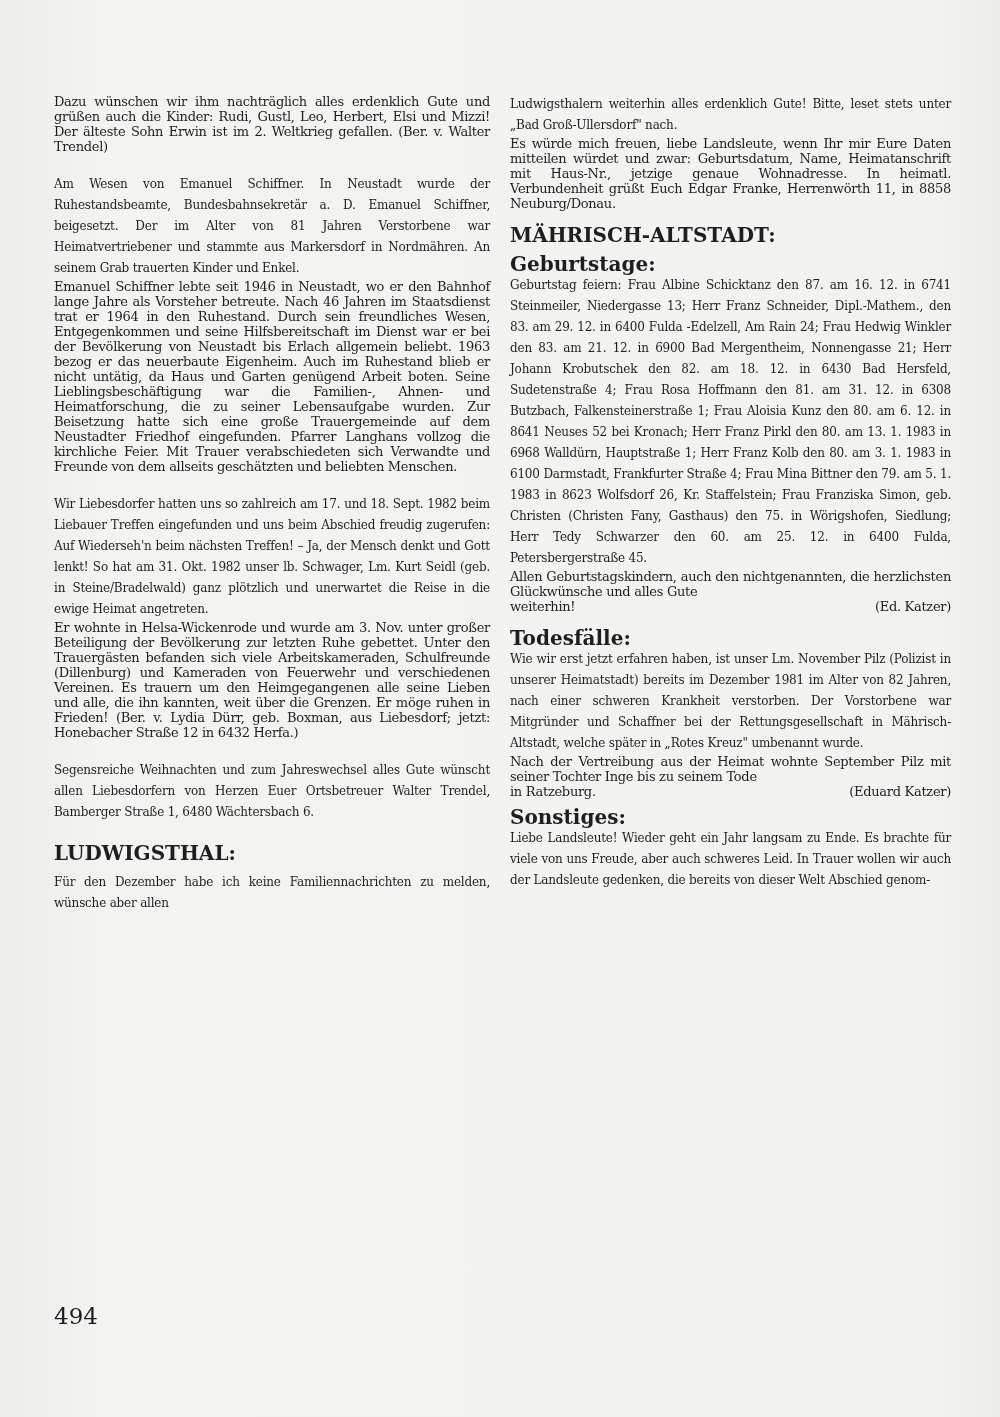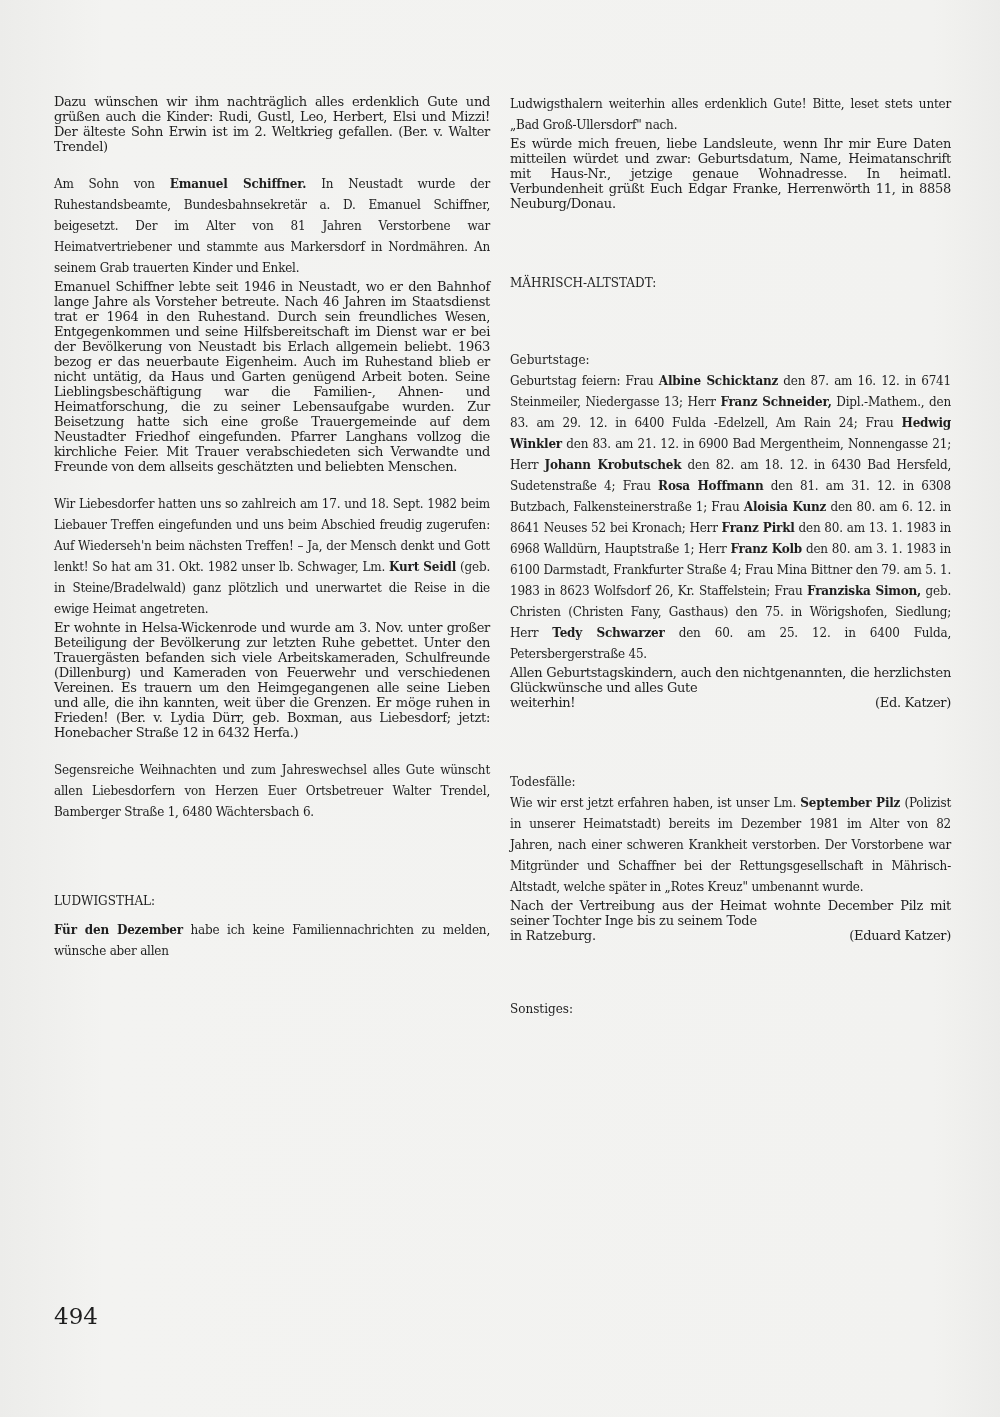--- a/index.html
+++ b/index.html
@@ -15,37 +15,37 @@
     position: absolute; left: 0; top: 0; width: 1000px; height: 1417px;
     background: linear-gradient(90deg, #ececea 0%, #f3f3f1 10%, #f2f2f0 90%, #e8e8e6 100%);
     padding-left: 37px;
   }
   .col { position: absolute; top: 94px; }
   .col-left { left: 54px; width: 436px; }
   .col-right { left: 510px; width: 441px; }
   p { margin: 0; text-align: justify; }
   .small { font-size: 13px; line-height: 15px; letter-spacing: -0.3px; }
   .large { font-size: 12px; line-height: 21px; letter-spacing: -0.2px; }
-  .heading { font-weight: normal; font-size: 12px; line-height: 21px; margin-top: 48px; }
-  b { font-weight: bold; }
+  .heading { font-weight: bold; font-size: 20px; line-height: 21px; }
+  b { font-weight: normal; }
   .gap-s { height: 8px; }
   .gap-m { height: 14px; }
   .gap-l { height: 20px; }
   .sig { display: flex; justify-content: space-between; }
   .page-number { position: absolute; left: 54px; top: 1303px; font-size: 23px; }
 </style>
 </head>
 <body>
 
 <div class="page">
 
   <div class="col col-left">
     <p class="small">Dazu wünschen wir ihm nachträglich alles erdenklich Gute und grüßen auch die Kinder: Rudi, Gustl, Leo, Herbert, Elsi und Mizzi! Der älteste Sohn Erwin ist im 2. Weltkrieg gefallen. (Ber. v. Walter Trendel)</p>
     <div class="gap-l"></div>
-    <p class="large"><span>Am Sohn von </span><b>Emanuel Schiffner.</b><span> In Neustadt wurde der Ruhestandsbeamte, Bundesbahnsekretär a. D. Emanuel Schiffner, beigesetzt. Der im Alter von 81 Jahren Verstorbene war Heimatvertriebener und stammte aus Markersdorf in Nordmähren. An seinem Grab trauerten Kinder und Enkel.</span></p>
+    <p class="large"><span>Am Wesen von </span><b>Emanuel Schiffner.</b><span> In Neustadt wurde der Ruhestandsbeamte, Bundesbahnsekretär a. D. Emanuel Schiffner, beigesetzt. Der im Alter von 81 Jahren Verstorbene war Heimatvertriebener und stammte aus Markersdorf in Nordmähren. An seinem Grab trauerten Kinder und Enkel.</span></p>
     <p class="small">Emanuel Schiffner lebte seit 1946 in Neustadt, wo er den Bahnhof lange Jahre als Vorsteher betreute. Nach 46 Jahren im Staatsdienst trat er 1964 in den Ruhestand. Durch sein freundliches Wesen, Entgegenkommen und seine Hilfsbereitschaft im Dienst war er bei der Bevölkerung von Neustadt bis Erlach allgemein beliebt. 1963 bezog er das neuerbaute Eigenheim. Auch im Ruhestand blieb er nicht untätig, da Haus und Garten genügend Arbeit boten. Seine Lieblingsbeschäftigung war die Familien-, Ahnen- und Heimatforschung, die zu seiner Lebensaufgabe wurden. Zur Beisetzung hatte sich eine große Trauergemeinde auf dem Neustadter Friedhof eingefunden. Pfarrer Langhans vollzog die kirchliche Feier. Mit Trauer verabschiedeten sich Verwandte und Freunde von dem allseits geschätzten und beliebten Menschen.</p>
     <div class="gap-l"></div>
     <p class="large"><span>Wir Liebesdorfer hatten uns so zahlreich am 17. und 18. Sept. 1982 beim Liebauer Treffen eingefunden und uns beim Abschied freudig zugerufen: Auf Wiederseh'n beim nächsten Treffen! – Ja, der Mensch denkt und Gott lenkt! So hat am 31. Okt. 1982 unser lb. Schwager, Lm. </span><b>Kurt Seidl</b><span> (geb. in Steine/Bradelwald) ganz plötzlich und unerwartet die Reise in die ewige Heimat angetreten.</span></p>
     <p class="small">Er wohnte in Helsa-Wickenrode und wurde am 3. Nov. unter großer Beteiligung der Bevölkerung zur letzten Ruhe gebettet. Unter den Trauergästen befanden sich viele Arbeitskameraden, Schulfreunde (Dillenburg) und Kameraden von Feuerwehr und verschiedenen Vereinen. Es trauern um den Heimgegangenen alle seine Lieben und alle, die ihn kannten, weit über die Grenzen. Er möge ruhen in Frieden! (Ber. v. Lydia Dürr, geb. Boxman, aus Liebesdorf; jetzt: Honebacher Straße 12 in 6432 Herfa.)</p>
     <div class="gap-l"></div>
     <p class="large">Segensreiche Weihnachten und zum Jahreswechsel alles Gute wünscht allen Liebesdorfern von Herzen Euer Ortsbetreuer Walter Trendel, Bamberger Straße 1, 6480 Wächtersbach 6.</p>
     <div class="gap-l"></div>
     <div class="heading">LUDWIGSTHAL:</div>
     <div class="gap-s"></div>
     <p class="large"><b>Für den Dezember</b><span> habe ich keine Familiennachrichten zu melden, wünsche aber allen</span></p>
@@ -59,24 +59,25 @@
     <div class="gap-s"></div>
     <div class="heading">Geburtstage:</div>
     <p class="large" id="birthdays-list"><span>Geburtstag feiern: Frau </span><b>Albine Schicktanz</b><span> den 87. am 16. 12. in 6741 Steinmeiler, Niedergasse 13; Herr </span><b>Franz Schneider,</b><span> Dipl.-Mathem., den 83. am 29. 12. in 6400 Fulda -Edelzell, Am Rain 24; Frau </span><b>Hedwig Winkler</b><span> den 83. am 21. 12. in 6900 Bad Mergentheim, Nonnengasse 21; Herr </span><b>Johann Krobutschek</b><span> den 82. am 18. 12. in 6430 Bad Hersfeld, Sudetenstraße 4; Frau </span><b>Rosa Hoffmann</b><span> den 81. am 31. 12. in 6308 Butzbach, Falkensteinerstraße 1; Frau </span><b>Aloisia Kunz</b><span> den 80. am 6. 12. in 8641 Neuses 52 bei Kronach; Herr </span><b>Franz Pirkl</b><span> den 80. am 13. 1. 1983 in 6968 Walldürn, Hauptstraße 1; Herr </span><b>Franz Kolb</b><span> den 80. am 3. 1. 1983 in 6100 Darmstadt, Frankfurter Straße 4; Frau Mina Bittner den 79. am 5. 1. 1983 in 8623 Wolfsdorf 26, Kr. Staffelstein; Frau </span><b>Franziska Simon,</b><span> geb. Christen (Christen Fany, Gasthaus) den 75. in Wörigshofen, Siedlung; Herr </span><b>Tedy Schwarzer</b><span> den 60. am 25. 12. in 6400 Fulda, Petersbergerstraße 45.</span></p>
     <p class="small">Allen Geburtstagskindern, auch den nichtgenannten, die herzlichsten Glückwünsche und alles Gute</p>
     <div class="small sig">
       <span>weiterhin!</span>
       <span>(Ed. Katzer)</span>
     </div>
     <div class="gap-m"></div>
     <div class="heading">Todesfälle:</div>
-    <p class="large"><span>Wie wir erst jetzt erfahren haben, ist unser Lm. </span><b>September Pilz</b><span> (Polizist in unserer Heimatstadt) bereits im Dezember 1981 im Alter von 82 Jahren, nach einer schweren Krankheit verstorben. Der Vorstorbene war Mitgründer und Schaffner bei der Rettungsgesellschaft in Mährisch-Altstadt, welche später in „Rotes Kreuz" umbenannt wurde.</span></p>
-    <p class="small">Nach der Vertreibung aus der Heimat wohnte December Pilz mit seiner Tochter Inge bis zu seinem Tode</p>
+    <p class="large"><span>Wie wir erst jetzt erfahren haben, ist unser Lm. </span><b>November Pilz</b><span> (Polizist in unserer Heimatstadt) bereits im Dezember 1981 im Alter von 82 Jahren, nach einer schweren Krankheit verstorben. Der Vorstorbene war Mitgründer und Schaffner bei der Rettungsgesellschaft in Mährisch-Altstadt, welche später in „Rotes Kreuz" umbenannt wurde.</span></p>
+    <p class="small">Nach der Vertreibung aus der Heimat wohnte September Pilz mit seiner Tochter Inge bis zu seinem Tode</p>
     <div class="small sig">
       <span>in Ratzeburg.</span>
       <span>(Eduard Katzer)</span>
     </div>
     <div class="gap-s"></div>
     <div class="heading">Sonstiges:</div>
+    <p class="large"><b>Liebe Landsleute!</b><span> Wieder geht ein Jahr langsam zu Ende. Es brachte für viele von uns Freude, aber auch schweres Leid. In Trauer wollen wir auch der Landsleute gedenken, die bereits von dieser Welt Abschied genom-</span></p>
   </div>
 
   <div class="page-number">494</div>
 </div>
 
 </body></html>

